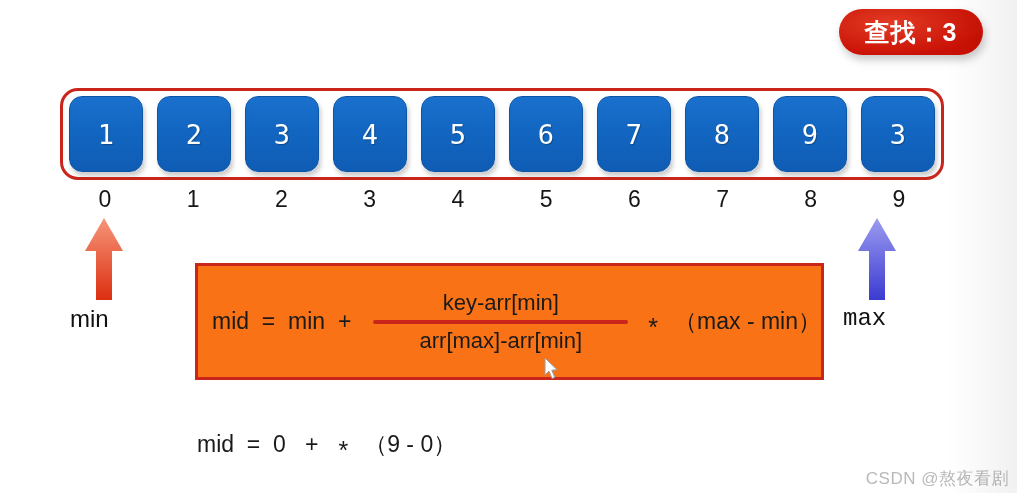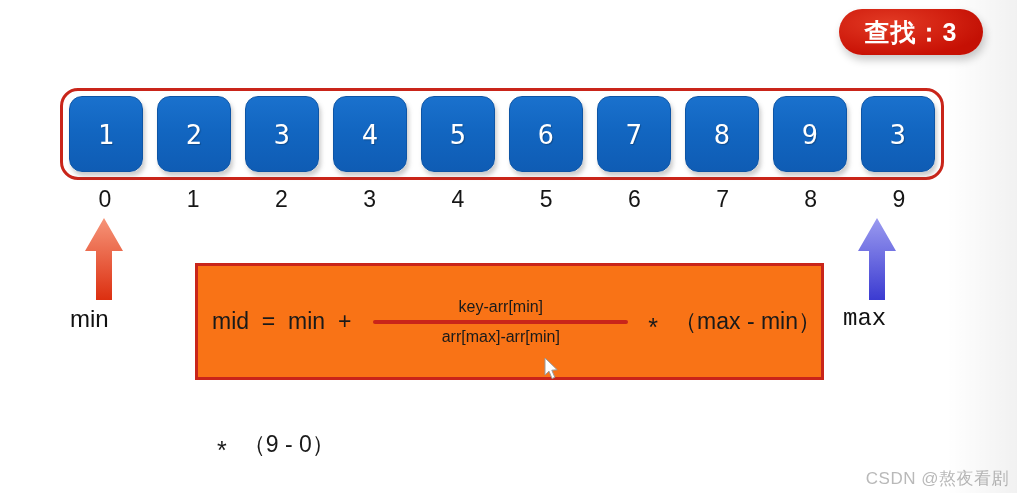--- a/index.html
+++ b/index.html
@@ -96,21 +96,21 @@
   .formula-2{
     position:absolute;left:197px;top:400px;
     width:580px;height:88px;
   }
   .lhs{white-space:pre;}
   .frac{
     margin-left:22px;
     width:258px;
     display:flex;flex-direction:column;align-items:center;
   }
-  .frac .num,.frac .den{font-size:16px;white-space:pre;text-align:center;}
+  .frac .num,.frac .den{font-size:22px;white-space:pre;text-align:center;}
   .frac .bar{
     align-self:stretch;height:4px;border-radius:2px;
     background:var(--red);
     margin:4px 0;
   }
   .star{
     margin-left:20px;
     font-size:25px;line-height:1;
     transform:translateY(6px);
   }
@@ -209,20 +209,21 @@
     <span class="frac">
       <span class="num">key-arr[min]</span>
       <span class="bar"></span>
       <span class="den">arr[max]-arr[min]</span>
     </span>
     <span class="star">*</span>
     <span class="rhs">（max - min）</span>
   </div>
 
   <div class="formula formula-2">
+    <span class="lhs">mid  =  0   +</span>
     <span class="star">*</span>
     <span class="rhs">（9 - 0）</span>
   </div>
 
   <svg class="cursor" viewBox="0 0 15 22">
     <path d="M1,0 L1,17 L5,13.2 L8,20.5 L10.8,19.3 L7.8,12.2 L13.2,11.8 Z" fill="#ffffff" stroke="#9a9a9a" stroke-width="1"></path>
   </svg>
 
   <div class="watermark">CSDN @熬夜看剧</div>
 

